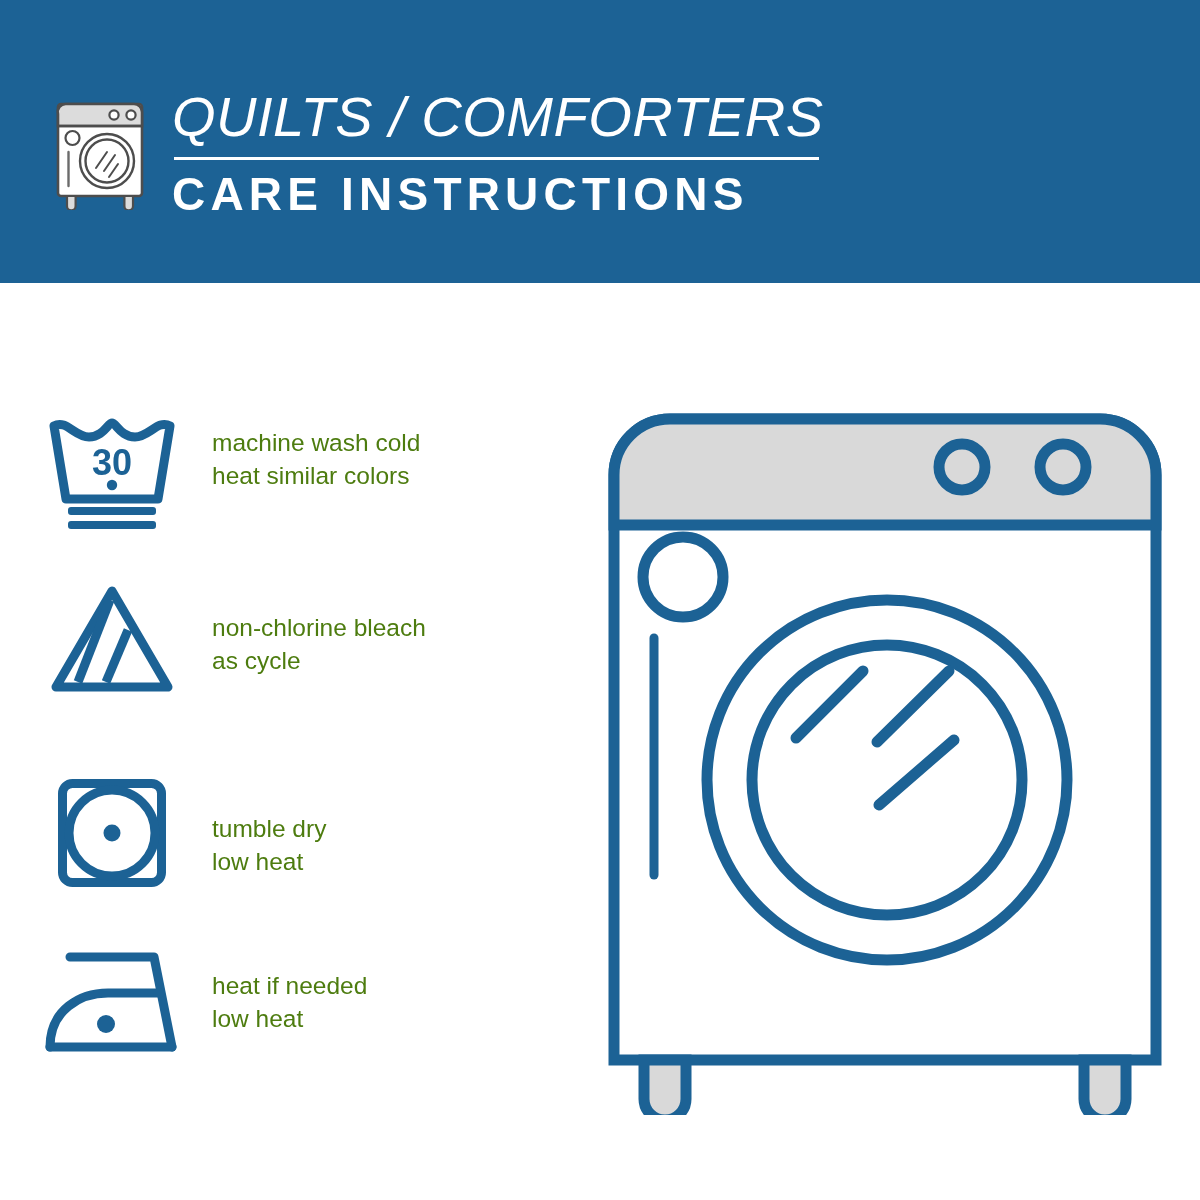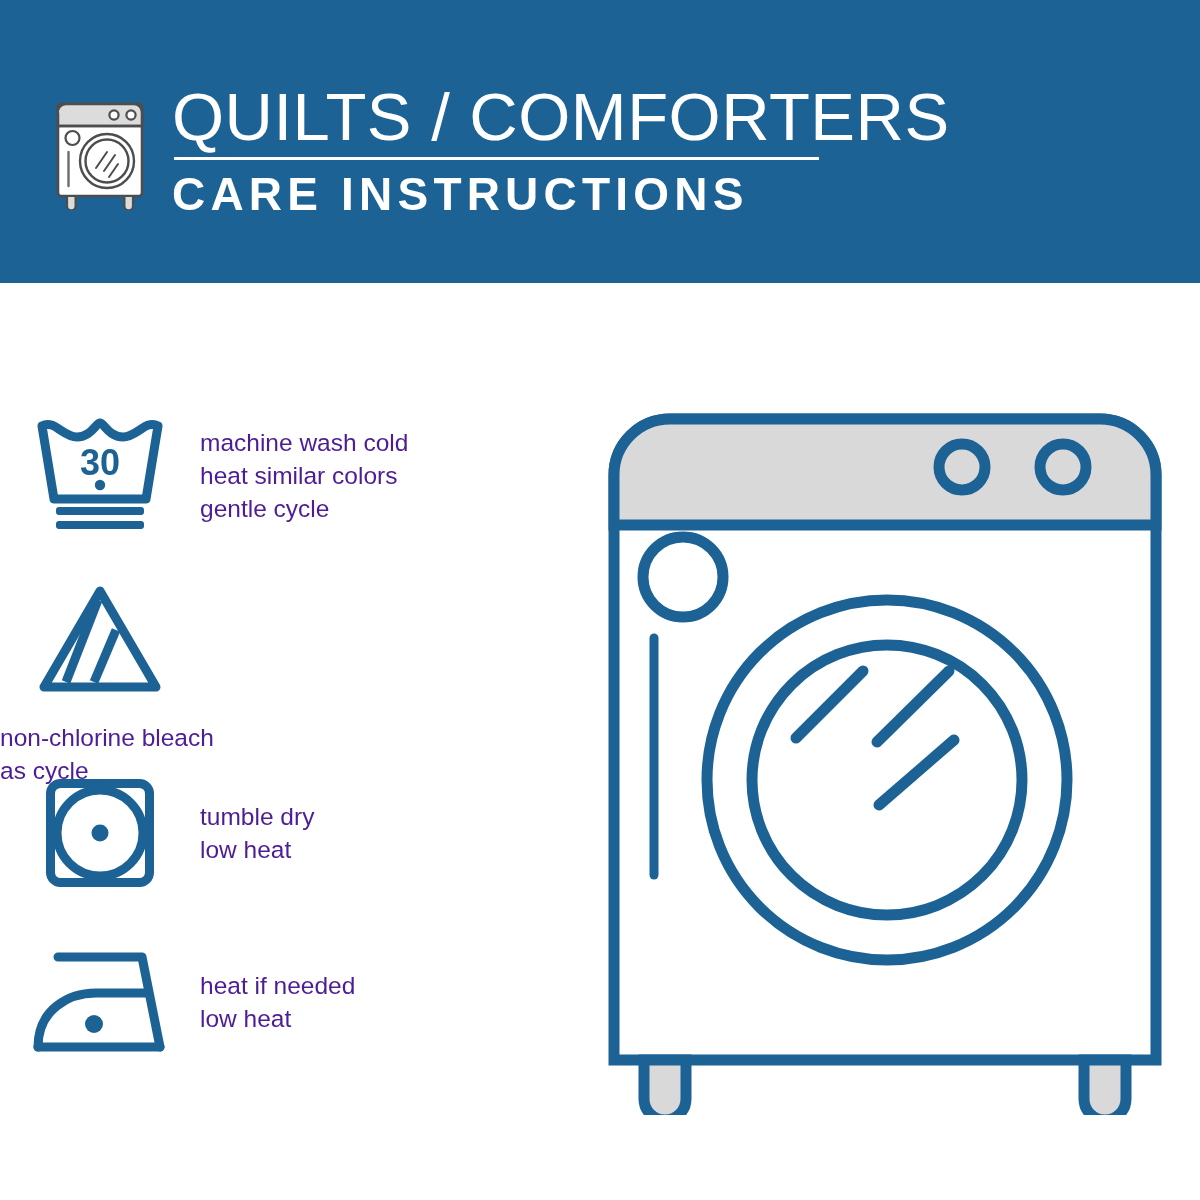--- a/index.html
+++ b/index.html
@@ -35,74 +35,75 @@
     width: 104px;
     height: 128px;
   }
   .title-block {
     position: absolute;
     left: 172px;
     top: 84px;
     width: 660px;
   }
   .title-main {
-    font-size: 67px;
+    font-size: 56px;
     line-height: 66px;
     font-weight: 300;
     color: #ffffff;
     letter-spacing: 0.5px;
     white-space: nowrap;
+    font-style: italic;
   }
   .title-rule {
     width: 645px;
     height: 3px;
     background: #ffffff;
     margin: 7px 0 6px 2px;
   }
   .title-sub {
     font-size: 46px;
     line-height: 54px;
     font-weight: 700;
     color: #ffffff;
     letter-spacing: 5.2px;
     white-space: nowrap;
     margin-top: 7px;
   }
 
   
   .care-list {
     position: absolute;
-    left: 0;
+    left: 12px;
     top: 283px;
     width: 560px;
     height: 917px;
   }
   .care-row {
     position: absolute;
     left: 0;
     width: 560px;
     display: flex;
     align-items: flex-start;
   }
   .care-row.r0 { top: 130px; }
-  .care-row.r1 { top: 301px; flex-direction: column; }
-  .care-row.r2 { top: 494px; }
+  .care-row.r1 { top: 301px; }
+  .care-row.r2 { top: 494px; align-items: center; }
   .care-row.r3 { top: 665px; }
 
   .care-icon {
     width: 200px;
     min-width: 200px;
     display: flex;
     justify-content: center;
     padding-top: 0;
   }
   .care-text {
     font-size: 24.5px;
     line-height: 33px;
-    color: #4c1d95;
+    color: #4d7c0f;
     font-weight: 400;
     padding-top: 13px;
   }
   .care-row.r1 .care-text { padding-top: 27px; }
   .care-row.r2 .care-text { padding-top: 23px; }
   .care-row.r3 .care-text { padding-top: 21px; }
   .care-text div { white-space: nowrap; }
 
   
   .washer {
@@ -170,21 +171,20 @@
 
           <circle cx="66" cy="72" r="5.2" fill="#1c6295"></circle>
 
           <rect x="22" y="94" width="88" height="8" rx="3" fill="#1c6295"></rect>
           <rect x="22" y="108" width="88" height="8" rx="3" fill="#1c6295"></rect>
         </svg>
       </div>
       <div class="care-text">
         <div>machine wash cold</div>
         <div>heat similar colors</div>
-        <div>gentle cycle</div>
       </div>
     </div>
 
     <div class="care-row r1">
       <div class="care-icon">
         <svg viewBox="0 0 128 110" width="128" height="110">
 
           <path d="M64 7 L120 103 L8 103 Z" fill="none" stroke="#1c6295" stroke-width="9" stroke-linejoin="round"></path>
 
           <line x1="62" y1="16" x2="30" y2="98" stroke="#1c6295" stroke-width="9" stroke-linecap="butt"></line>

